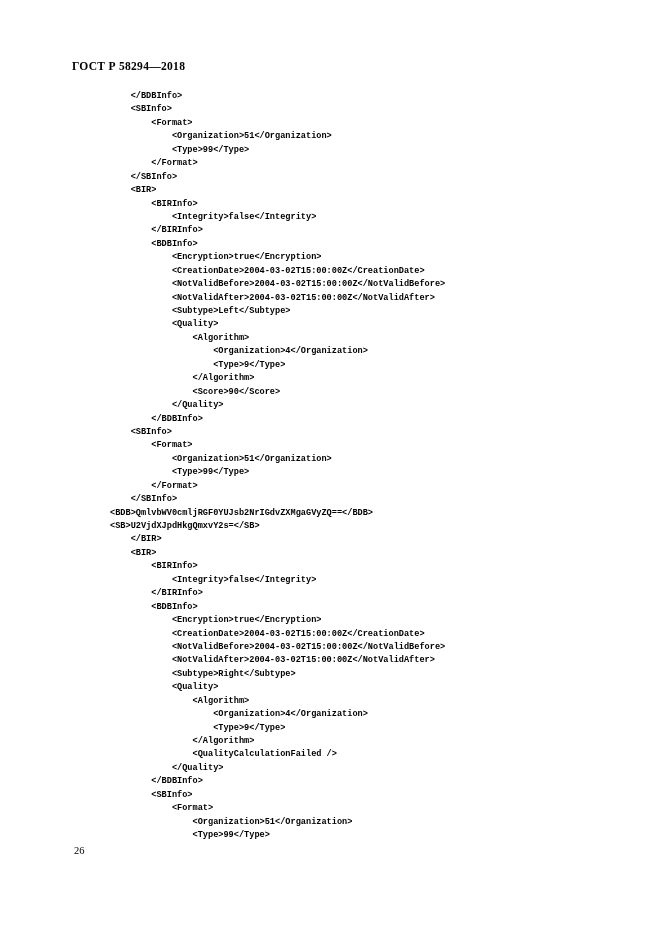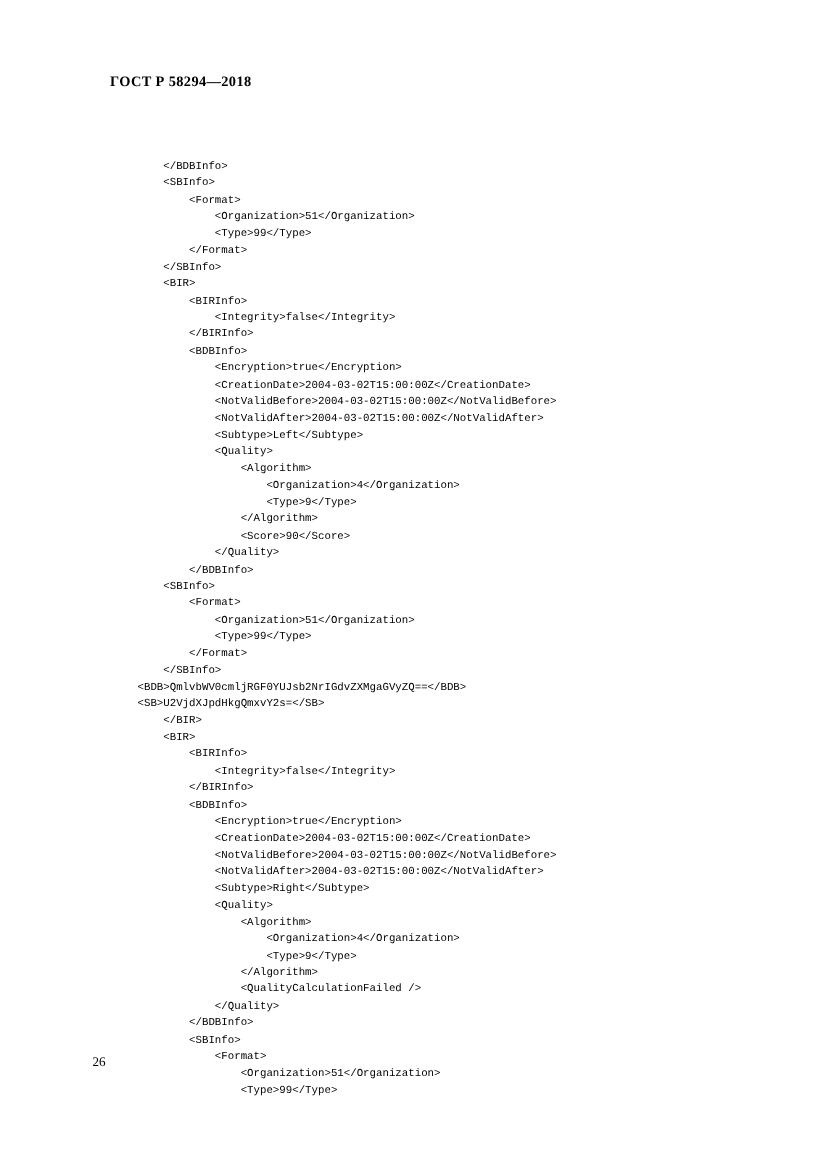--- a/index.html
+++ b/index.html
@@ -16,21 +16,21 @@
     overflow: hidden;
   }
   .page {
     position: relative;
     width: 661px;
     height: 935px;
     box-sizing: border-box;
   }
   .doc-header {
     position: absolute;
-    left: 88px;
+    left: 72px;
     top: 60px;
     font-family: "Liberation Serif", serif;
     font-size: 11.5px;
     font-weight: bold;
     letter-spacing: 0.3px;
     white-space: nowrap;
   }
   .page-number {
     position: absolute;
     left: 74px;
@@ -39,26 +39,25 @@
     font-size: 10.5px;
     font-weight: normal;
   }
   .code-block {
     position: absolute;
     left: 110px;
     top: 90px;
     width: 520px;
     font-family: "Liberation Mono", "DejaVu Sans Mono", monospace;
     font-size: 8.6px;
-    font-weight: normal;
+    font-weight: bold;
     line-height: 13.45px;
     letter-spacing: 0px;
     white-space: pre;
     color: #000000;
-    margin-top: 37px;
   }
   .code-line {
     white-space: pre;
     height: 13.45px;
   }
 </style>
 </head>
 <body>
 
 <div class="page">

